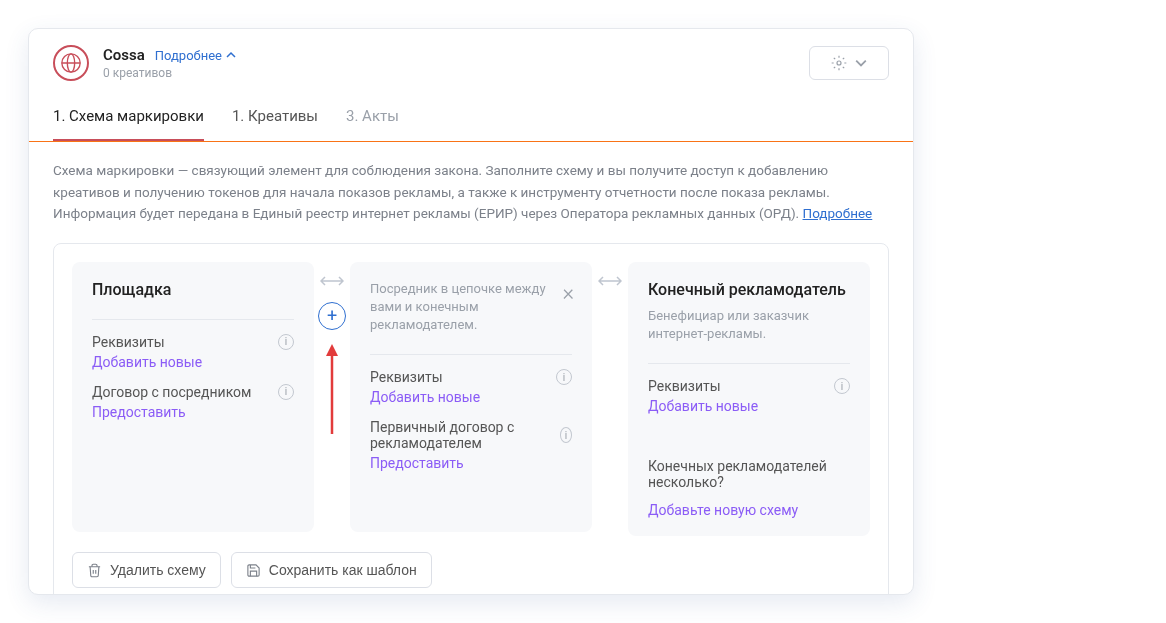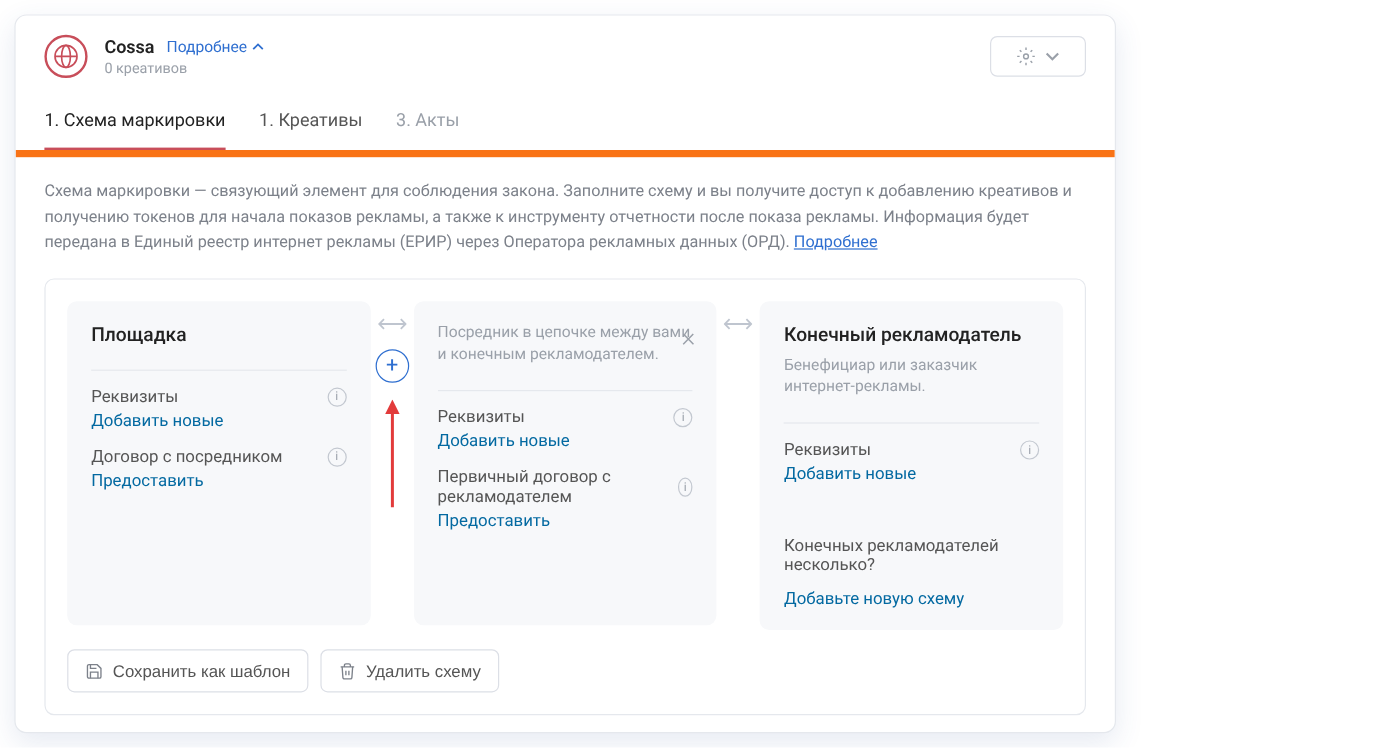--- a/index.html
+++ b/index.html
@@ -1,41 +1,41 @@
 <!DOCTYPE html>
 <html><head>
 <meta charset="utf-8">
 <style>
 * { box-sizing: border-box; margin: 0; padding: 0; }
 body { font-family: -apple-system, BlinkMacSystemFont, "Segoe UI", Roboto, Arial, sans-serif; background: #fff; color: #333; font-size: 14px; }
-.wrap { width: 942px; height: 623px; padding: 12px; }
+.wrap { width: 942px; height: 623px; padding: 28px; }
 .card { border: 1px solid #e5e8ed; border-radius: 10px; box-shadow: 0 8px 24px rgba(50,80,150,0.12); height: 100%; overflow: hidden; background: #fff; }
 .header { display: flex; align-items: center; padding: 16px 24px 8px; gap: 14px; }
 .logo-circle { width: 36px; height: 36px; border-radius: 50%; background: #fff; border: 2px solid #c84e5a; display: flex; align-items: center; justify-content: center; color: #c84e5a; }
 .title-block { display: flex; flex-direction: column; gap: 2px; }
 .title-row { display: flex; align-items: center; gap: 10px; }
 .title { font-weight: 600; font-size: 15px; color: #222; }
 .marker { color: #2f6fd0; font-size: 13px; display: flex; align-items: center; gap: 4px; cursor: pointer; }
 .sub { color: #9aa0a9; font-size: 12px; }
 .spacer { flex: 1; }
 .settings { width: 80px; height: 34px; border: 1px solid #dcdfe6; border-radius: 6px; display: flex; align-items: center; justify-content: center; gap: 8px; color: #9aa0a9; cursor: pointer; }
-.tabs { display: flex; gap: 28px; padding: 18px 24px 0; border-bottom: 6px solid #f97316; }
+.tabs { display: flex; gap: 28px; padding: 18px 24px 0; border-bottom: 1px solid #f97316; }
 .tab { padding-bottom: 14px; color: #9aa0a9; font-size: 15px; cursor: pointer; }
 .tab.active { color: #222; border-bottom: 2px solid #c84e5a; font-weight: 400; }
 .intro { padding: 18px 24px 14px; color: #7c818a; font-size: 13.5px; line-height: 1.6; }
 .intro a { color: #2f6fd0; text-decoration: underline; }
 .scheme { margin: 4px 24px 0; border: 1px solid #e5e8ed; border-radius: 8px; padding: 18px; }
 .cols { display: flex; align-items: flex-start; gap: 0; }
 .col { flex: 1; background: #f7f8fa; border-radius: 8px; padding: 18px 20px; min-height: 270px; position: relative; }
 .col h3 { font-size: 16px; font-weight: 500; color: #222; margin-bottom: 8px; }
 .col .desc { color: #9aa0a9; font-size: 13px; line-height: 1.4; min-height: 36px; }
 .col hr { border: none; border-top: 1px solid #e5e8ed; margin: 20px 0 14px; }
 .row { display: flex; align-items: center; justify-content: space-between; color: #555; font-size: 14px; margin-bottom: 4px; }
 .info-i { width: 16px; height: 16px; border: 1px solid #c3c8d0; border-radius: 50%; display: inline-flex; align-items: center; justify-content: center; font-size: 10px; color: #9aa0a9; cursor: pointer; }
-.link { color: #0369a1; font-size: 14px; cursor: pointer; margin-bottom: 14px; display: inline-block; }
+.link { color: #8b5cf6; font-size: 14px; cursor: pointer; margin-bottom: 14px; display: inline-block; }
 .connector { width: 36px; display: flex; flex-direction: column; align-items: center; gap: 14px; padding: 12px 0; }
 .arrow-lr { width: 24px; height: 14px; color: #bfc5cf; }
 .plus-btn { width: 28px; height: 28px; border-radius: 50%; border: 1.5px solid #2f6fd0; display: flex; align-items: center; justify-content: center; color: #2f6fd0; font-size: 18px; cursor: pointer; background: #fff; }
 .red-arrow { display: flex; justify-content: center; color: #e23b3b; }
 .close-x { position: absolute; top: 18px; right: 18px; color: #9aa0a9; font-size: 22px; cursor: pointer; font-weight: 300; }
 .multi { margin-top: 30px; }
 .multi .q { color: #555; font-size: 14px; margin-bottom: 12px; }
 .footer-btns { display: flex; gap: 10px; margin-top: 16px; }
 .btn { border: 1px solid #dcdfe6; background: #fff; border-radius: 6px; padding: 9px 14px; font-size: 14px; color: #555; display: flex; align-items: center; gap: 8px; cursor: pointer; }
 </style>
@@ -153,32 +153,32 @@
           <div class="q">Конечных рекламодателей несколько?</div>
           <span class="link" style="margin-bottom:0">Добавьте новую схему</span>
         </div>
       </div>
 
     </div>
 
     <div class="footer-btns">
       <button class="btn">
         <svg width="15" height="15" viewBox="0 0 24 24" fill="none" stroke="#7c818a" stroke-width="1.8">
-              <path d="M19 21H5a2 2 0 0 1-2-2V5a2 2 0 0 1 2-2h11l5 5v11a2 2 0 0 1-2 2z"></path>
-              <polyline points="17 21 17 13 7 13 7 21"></polyline>
-              <polyline points="7 3 7 8 15 8"></polyline>
-            </svg>
-        <span>Сохранить как шаблон</span>
-      </button>
-      <button class="btn">
-        <svg width="15" height="15" viewBox="0 0 24 24" fill="none" stroke="#7c818a" stroke-width="1.8">
               <polyline points="3 6 5 6 21 6"></polyline>
               <path d="M19 6l-1 14a2 2 0 0 1-2 2H8a2 2 0 0 1-2-2L5 6"></path>
               <path d="M10 11v6M14 11v6"></path>
               <path d="M8 6V4a2 2 0 0 1 2-2h4a2 2 0 0 1 2 2v2"></path>
             </svg>
         <span>Удалить схему</span>
+      </button>
+      <button class="btn">
+        <svg width="15" height="15" viewBox="0 0 24 24" fill="none" stroke="#7c818a" stroke-width="1.8">
+              <path d="M19 21H5a2 2 0 0 1-2-2V5a2 2 0 0 1 2-2h11l5 5v11a2 2 0 0 1-2 2z"></path>
+              <polyline points="17 21 17 13 7 13 7 21"></polyline>
+              <polyline points="7 3 7 8 15 8"></polyline>
+            </svg>
+        <span>Сохранить как шаблон</span>
       </button>
     </div>
   </div>
 
 </div>
 </div>
 
 </body></html>

